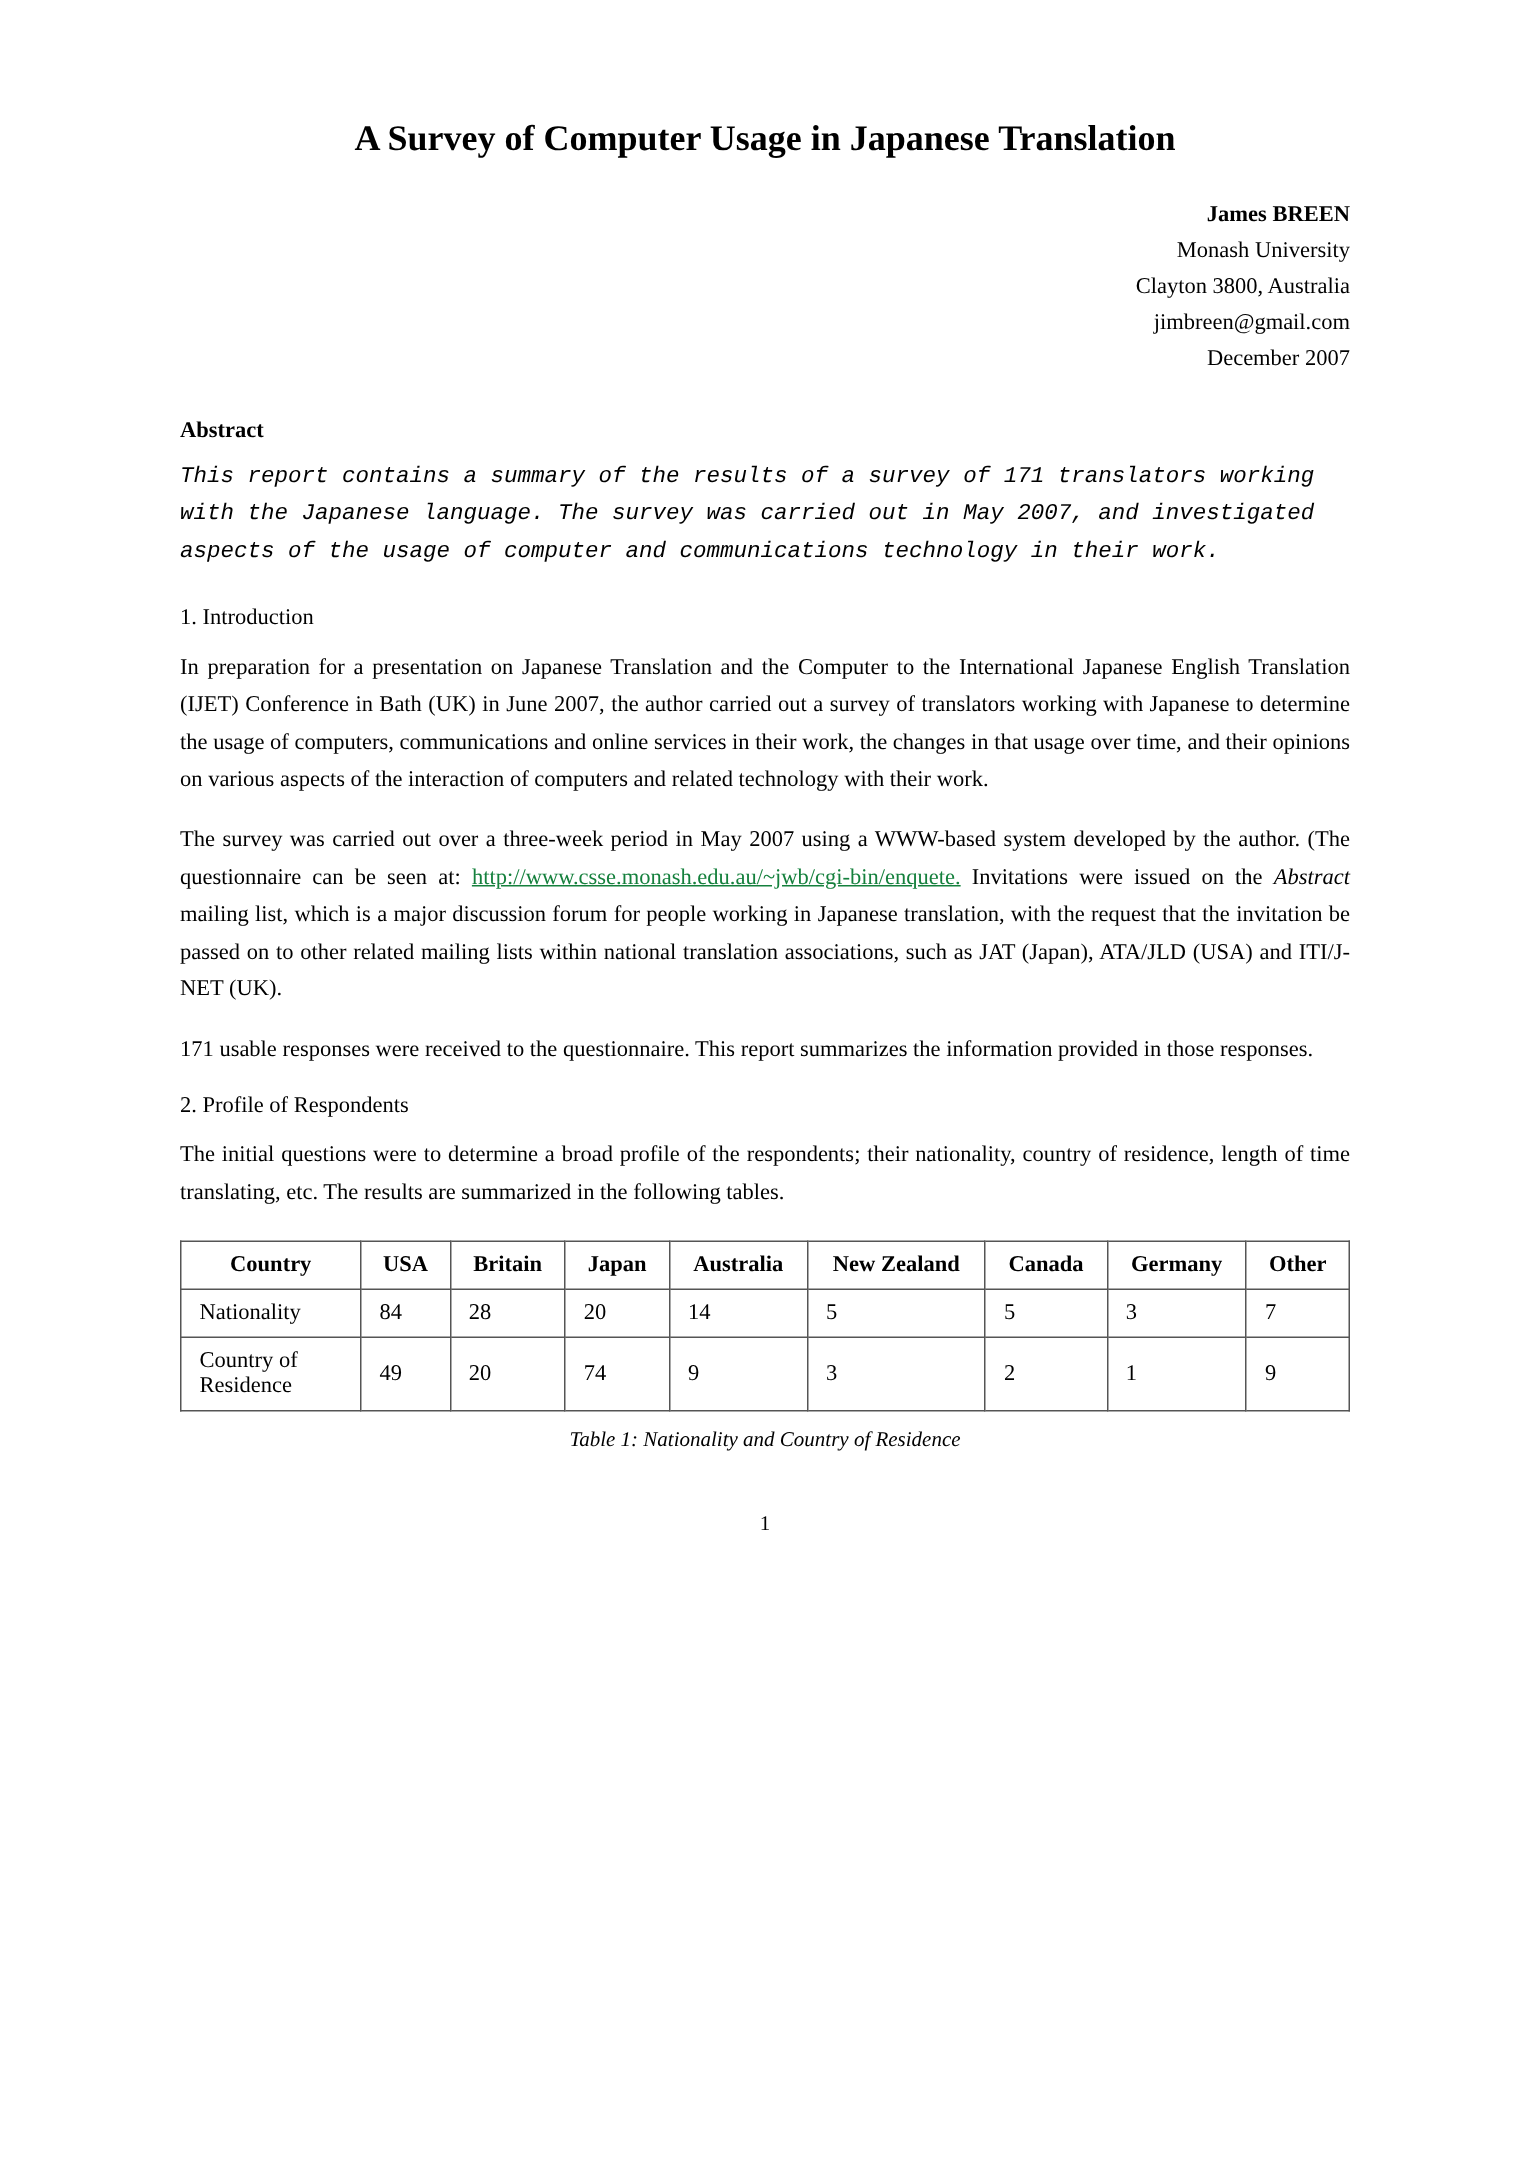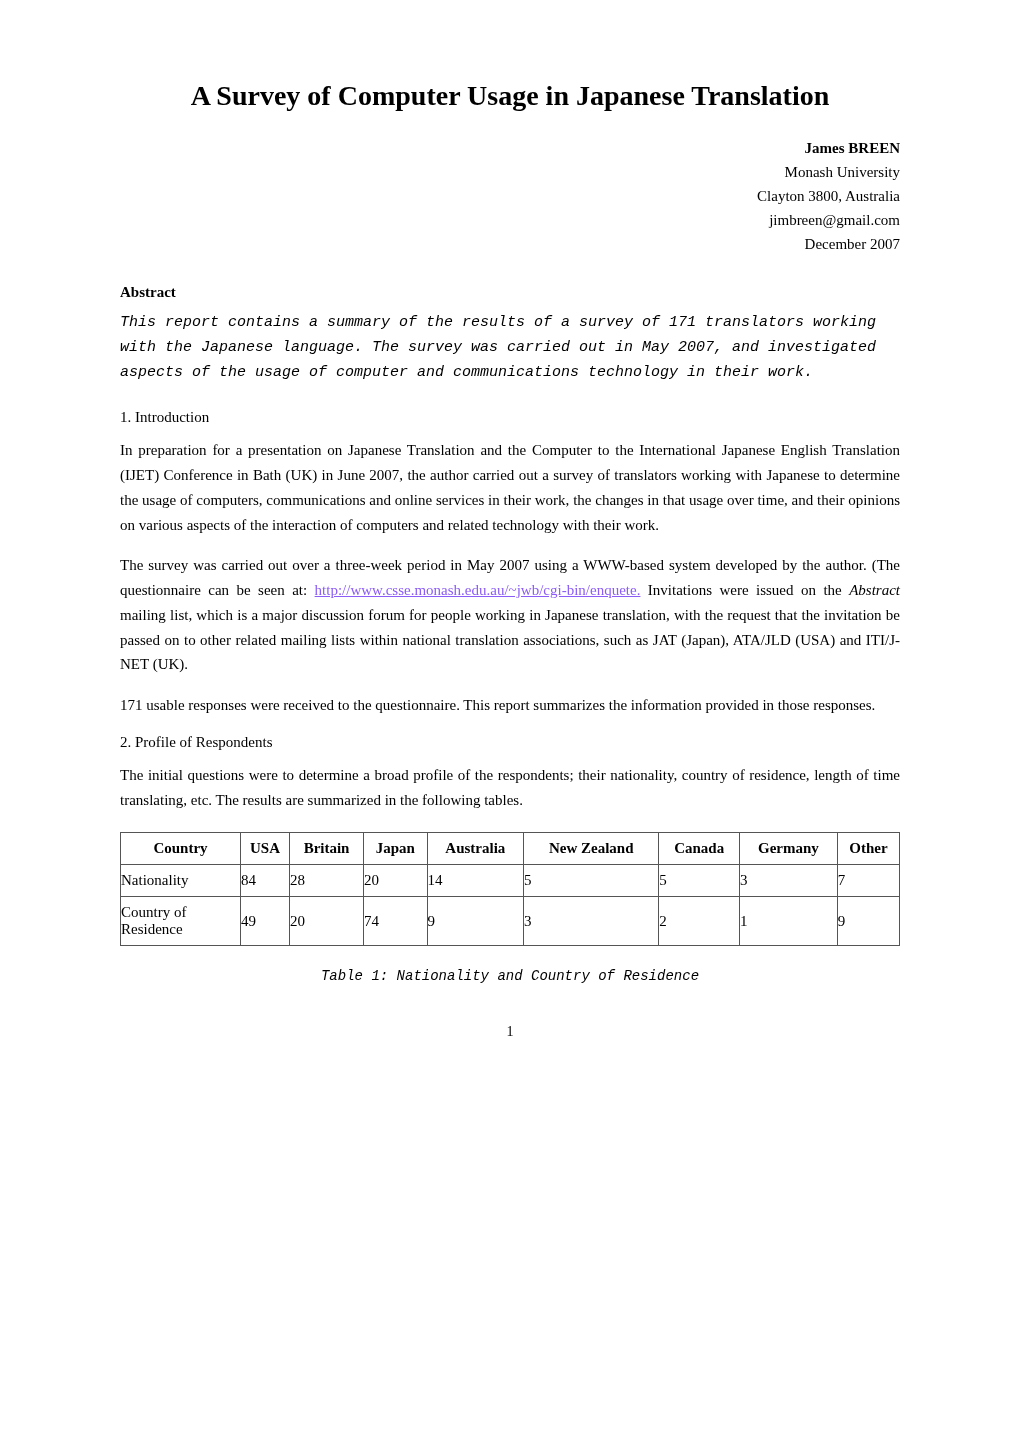--- a/index.html
+++ b/index.html
@@ -19,21 +19,21 @@
 
     .page {
       width: 1020px;
       min-height: 1443px;
       padding: 80px 120px;
       background: #ffffff;
     }
 
     .title {
       text-align: center;
-      font-size: 28px;
+      font-size: 24px;
       font-weight: bold;
       margin-bottom: 24px;
     }
 
     .author-block {
       text-align: right;
       margin-bottom: 28px;
       line-height: 1.6;
     }
 
@@ -58,51 +58,50 @@
       margin-bottom: 12px;
     }
 
     .paragraph {
       margin-bottom: 16px;
       line-height: 1.65;
       text-align: justify;
     }
 
     .link {
-      color: #8b5cf6;
+      color: #15803d;
       text-decoration: underline;
     }
 
     .table-container {
       margin: 20px 0 10px 0;
     }
 
     table.data-table {
       border-collapse: collapse;
       width: 100%;
       font-size: 15px;
     }
 
     table.data-table th,
     table.data-table td {
       border: 1px solid #555;
-      padding: 7px 0;
+      padding: 7px 12px;
       vertical-align: middle;
     }
 
     table.data-table td:first-child {
       width: 120px;
     }
 
     .table-caption {
       text-align: center;
       font-style: italic;
-      margin-top: 22px;
+      margin-top: 12px;
       font-size: 14px;
-      font-family: Liberation Mono, monospace;
     }
 
     .page-number {
       text-align: center;
       margin-top: 40px;
       font-size: 14px;
     }
   </style>
 </head>
 <body>

